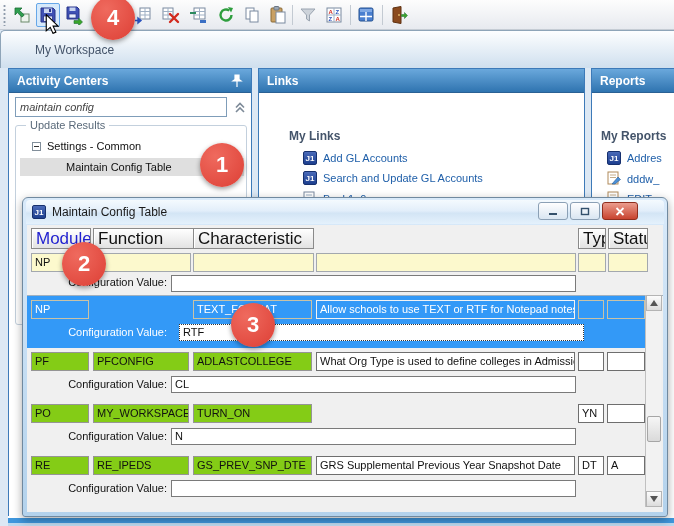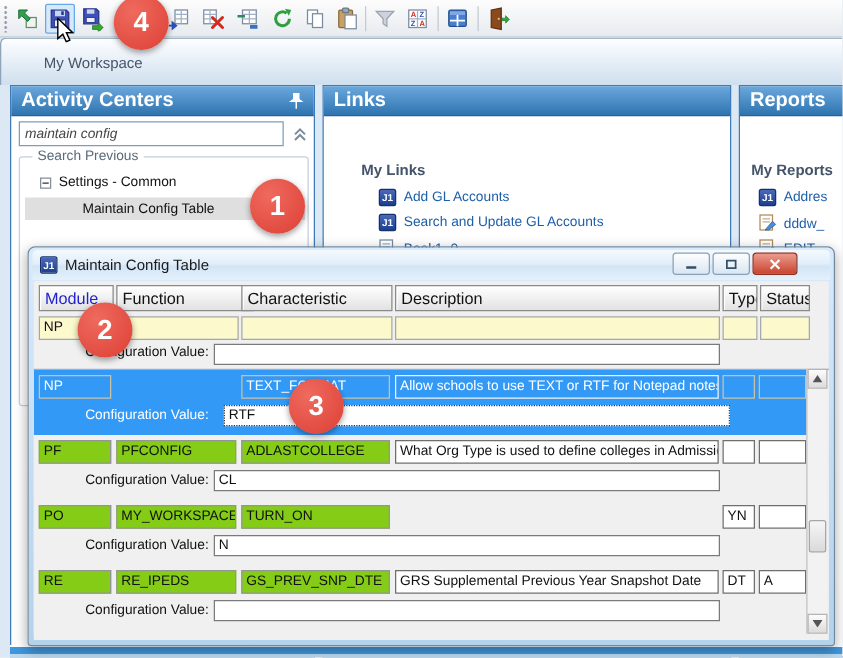--- a/index.html
+++ b/index.html
@@ -22,21 +22,21 @@
   
   .tabstrip { left:0; top:30px; width:674px; height:38px;
     background:linear-gradient(#fdfeff,#cfdfee); border-top:1px solid #8ea4b8;
     border-left:1px solid #8ea4b8; border-top-left-radius:5px; }
   .tabstrip .lbl { position:absolute; left:34px; top:12px; font-size:12px; color:#44546a; }
 
   
   .panel { background:#fff; border:1px solid #3d7ab8; }
   .phead { position:absolute; left:0; top:0; right:0; height:24px;
     background:linear-gradient(#6aa8dc,#2f74b0); border-bottom:1px solid #2a6194;
-    color:#fff; font-weight:bold; font-size:16px; line-height:24px; padding-left:8px; }
+    color:#fff; font-weight:bold; font-size:12px; line-height:24px; padding-left:8px; }
   .section-h { font-weight:bold; font-size:12px; color:#44546a; }
   .linkrow { position:absolute; display:flex; align-items:center; gap:6px; color:#1f5fa9; font-size:11px; }
   .j1 { width:14px; height:14px; background:linear-gradient(#4a6ab8,#1d3f8f);
     border:1px solid #16306e; border-radius:2px; color:#fff; font-size:8px; font-weight:bold;
     display:flex; align-items:center; justify-content:center; flex:0 0 auto; }
   .searchbox { left:6px; top:28px; width:212px; height:20px; background:#fff;
     border:1px solid #7f9db9; font-style:italic; color:#444; line-height:18px; padding-left:4px; }
   .groupbox { left:6px; top:56px; width:232px; height:200px; border:1px solid #c3d0dd; border-radius:3px; }
   .grouplabel { position:absolute; left:10px; top:-7px; background:#fff; padding:0 4px; color:#5a6a7a; }
   .minusbox { width:9px; height:9px; border:1px solid #828f9b; background:#fff; position:relative; }
@@ -51,21 +51,21 @@
     background:linear-gradient(#f4fafe 0%,#e2eefa 45%,#d3e5f5 55%,#e4f1fc 100%);
     border-radius:4px 4px 0 0; display:flex; align-items:center; }
   .dtitle .txt { margin-left:6px; font-size:12px; color:#1a1a1a; }
   .capbtn { position:absolute; top:2px; height:18px; border:1px solid #8ba0b5; border-radius:3px;
     background:linear-gradient(#fefefe,#d9e6f2); display:flex; align-items:center; justify-content:center; }
   .capbtn.close { background:linear-gradient(#eb9c8d,#c8432f); border-color:#8f2e1e; }
   .dclient { position:absolute; left:4px; top:27px; right:4px; bottom:4px; background:#f0f0f0; }
 
   .hbtn { position:absolute; top:3px; height:21px; background:linear-gradient(#ffffff,#e2e2e2);
     border:1px solid #8a8a8a; box-shadow:inset 1px 1px 0 #fff; line-height:19px; padding-left:4px;
-    font-size:13px; overflow:hidden; white-space:nowrap; }
+    font-size:17px; overflow:hidden; white-space:nowrap; }
   .yfield { position:absolute; top:28px; height:19px; background:#fcf9cd; border:1px solid #a3a8ae;
     line-height:17px; padding-left:3px; overflow:hidden; white-space:nowrap; }
   .cfglabel { position:absolute; font-size:11px; text-align:right; white-space:nowrap; }
   .cfginput { position:absolute; height:17px; background:#fff; border:1px solid #7a7a7a;
     line-height:15px; padding-left:3px; overflow:hidden; white-space:nowrap; }
 
   .list { position:absolute; left:0px; top:70px; right:0px; height:212px; background:#f0f0f0;
     border-top:1px solid #9fb0c0; overflow:hidden; }
   .row { position:absolute; left:0; width:622px; height:52px; }
   .row.sel { background:#3399f7; color:#fff; }
@@ -209,21 +209,21 @@
     <span>Activity Centers</span>
     <svg class="abs" style="right:8px; top:5px" width="12" height="14" viewBox="0 0 12 14">
       <path d="M4 1h4v4.5L10 7H2l2-1.5z M6 7v6" fill="#fff" stroke="#fff" stroke-width="1.2"></path>
     </svg>
   </div>
   <div class="abs searchbox">maintain config</div>
   <svg class="abs" style="left:224px; top:31px" width="14" height="14" viewBox="0 0 14 14">
     <path d="M3 7.5l4-4 4 4M3 12l4-4 4 4" fill="none" stroke="#7d8a98" stroke-width="1.6"></path>
   </svg>
   <div class="abs groupbox">
-    <div class="grouplabel">Search Previous</div>
+    <div class="grouplabel">Update Results</div>
     <div class="abs" style="left:16px; top:14px; display:flex; align-items:center; gap:6px">
       <span class="minusbox"></span>
       <span>Settings - Common</span>
     </div>
     <div class="abs treesel" style="left:4px; top:32px; width:224px; height:18px; line-height:18px; padding-left:46px">Maintain Config Table</div>
   </div>
 </div>
 
 <div class="abs panel" style="left:258px; top:68px; width:327px; height:458px">
   <div class="phead">
@@ -296,21 +296,20 @@
           <path d="M1.5 1l7 7M8.5 1l-7 7" stroke="#fff" stroke-width="1.8"></path>
         </svg>
     </div>
   </div>
 
   <div class="dclient">
 
     <div class="hbtn" style="left:4px; width:60px; color:#1f1fd0">Module</div>
     <div class="hbtn" style="left:66px; width:110px">Function</div>
     <div class="hbtn" style="left:166px; width:121px">Characteristic</div>
-    <div class="hbtn" style="left:289px; width:260px">Description</div>
     <div class="hbtn" style="left:551px; width:28px">Type</div>
     <div class="hbtn" style="left:581px; width:40px">Status</div>
 
     <div class="yfield" style="left:4px; width:60px">NP</div>
     <div class="yfield" style="left:66px; width:98px"></div>
     <div class="yfield" style="left:166px; width:121px"></div>
     <div class="yfield" style="left:289px; width:260px"></div>
     <div class="yfield" style="left:551px; width:28px"></div>
     <div class="yfield" style="left:581px; width:40px"></div>
     <div class="cfglabel" style="left:40px; top:51px; width:100px">Configuration Value:</div>

